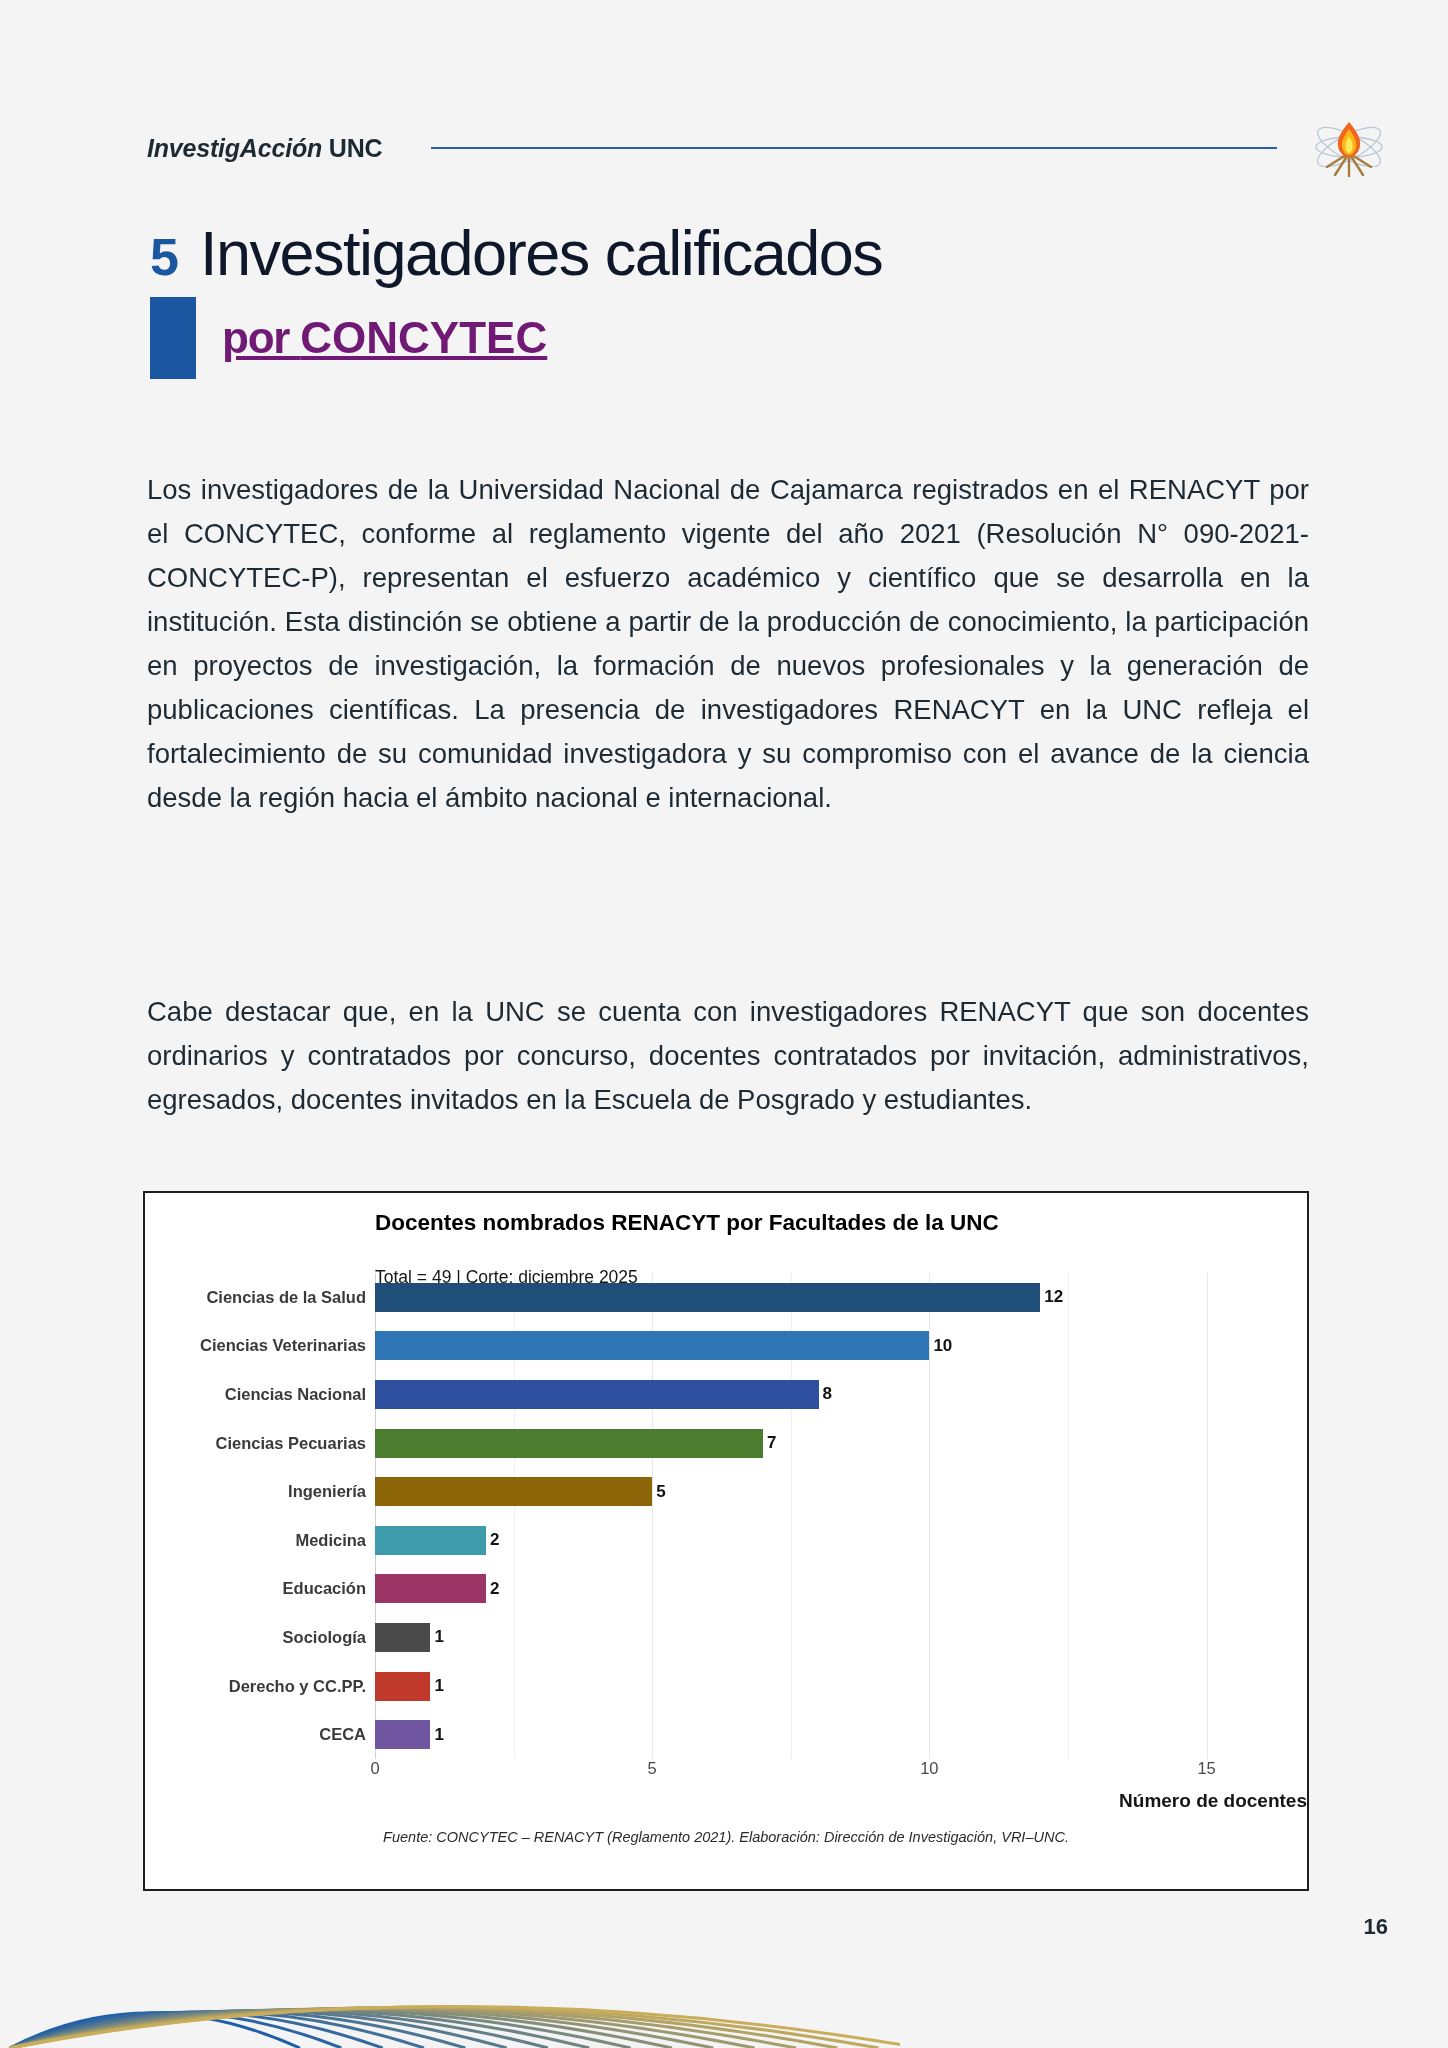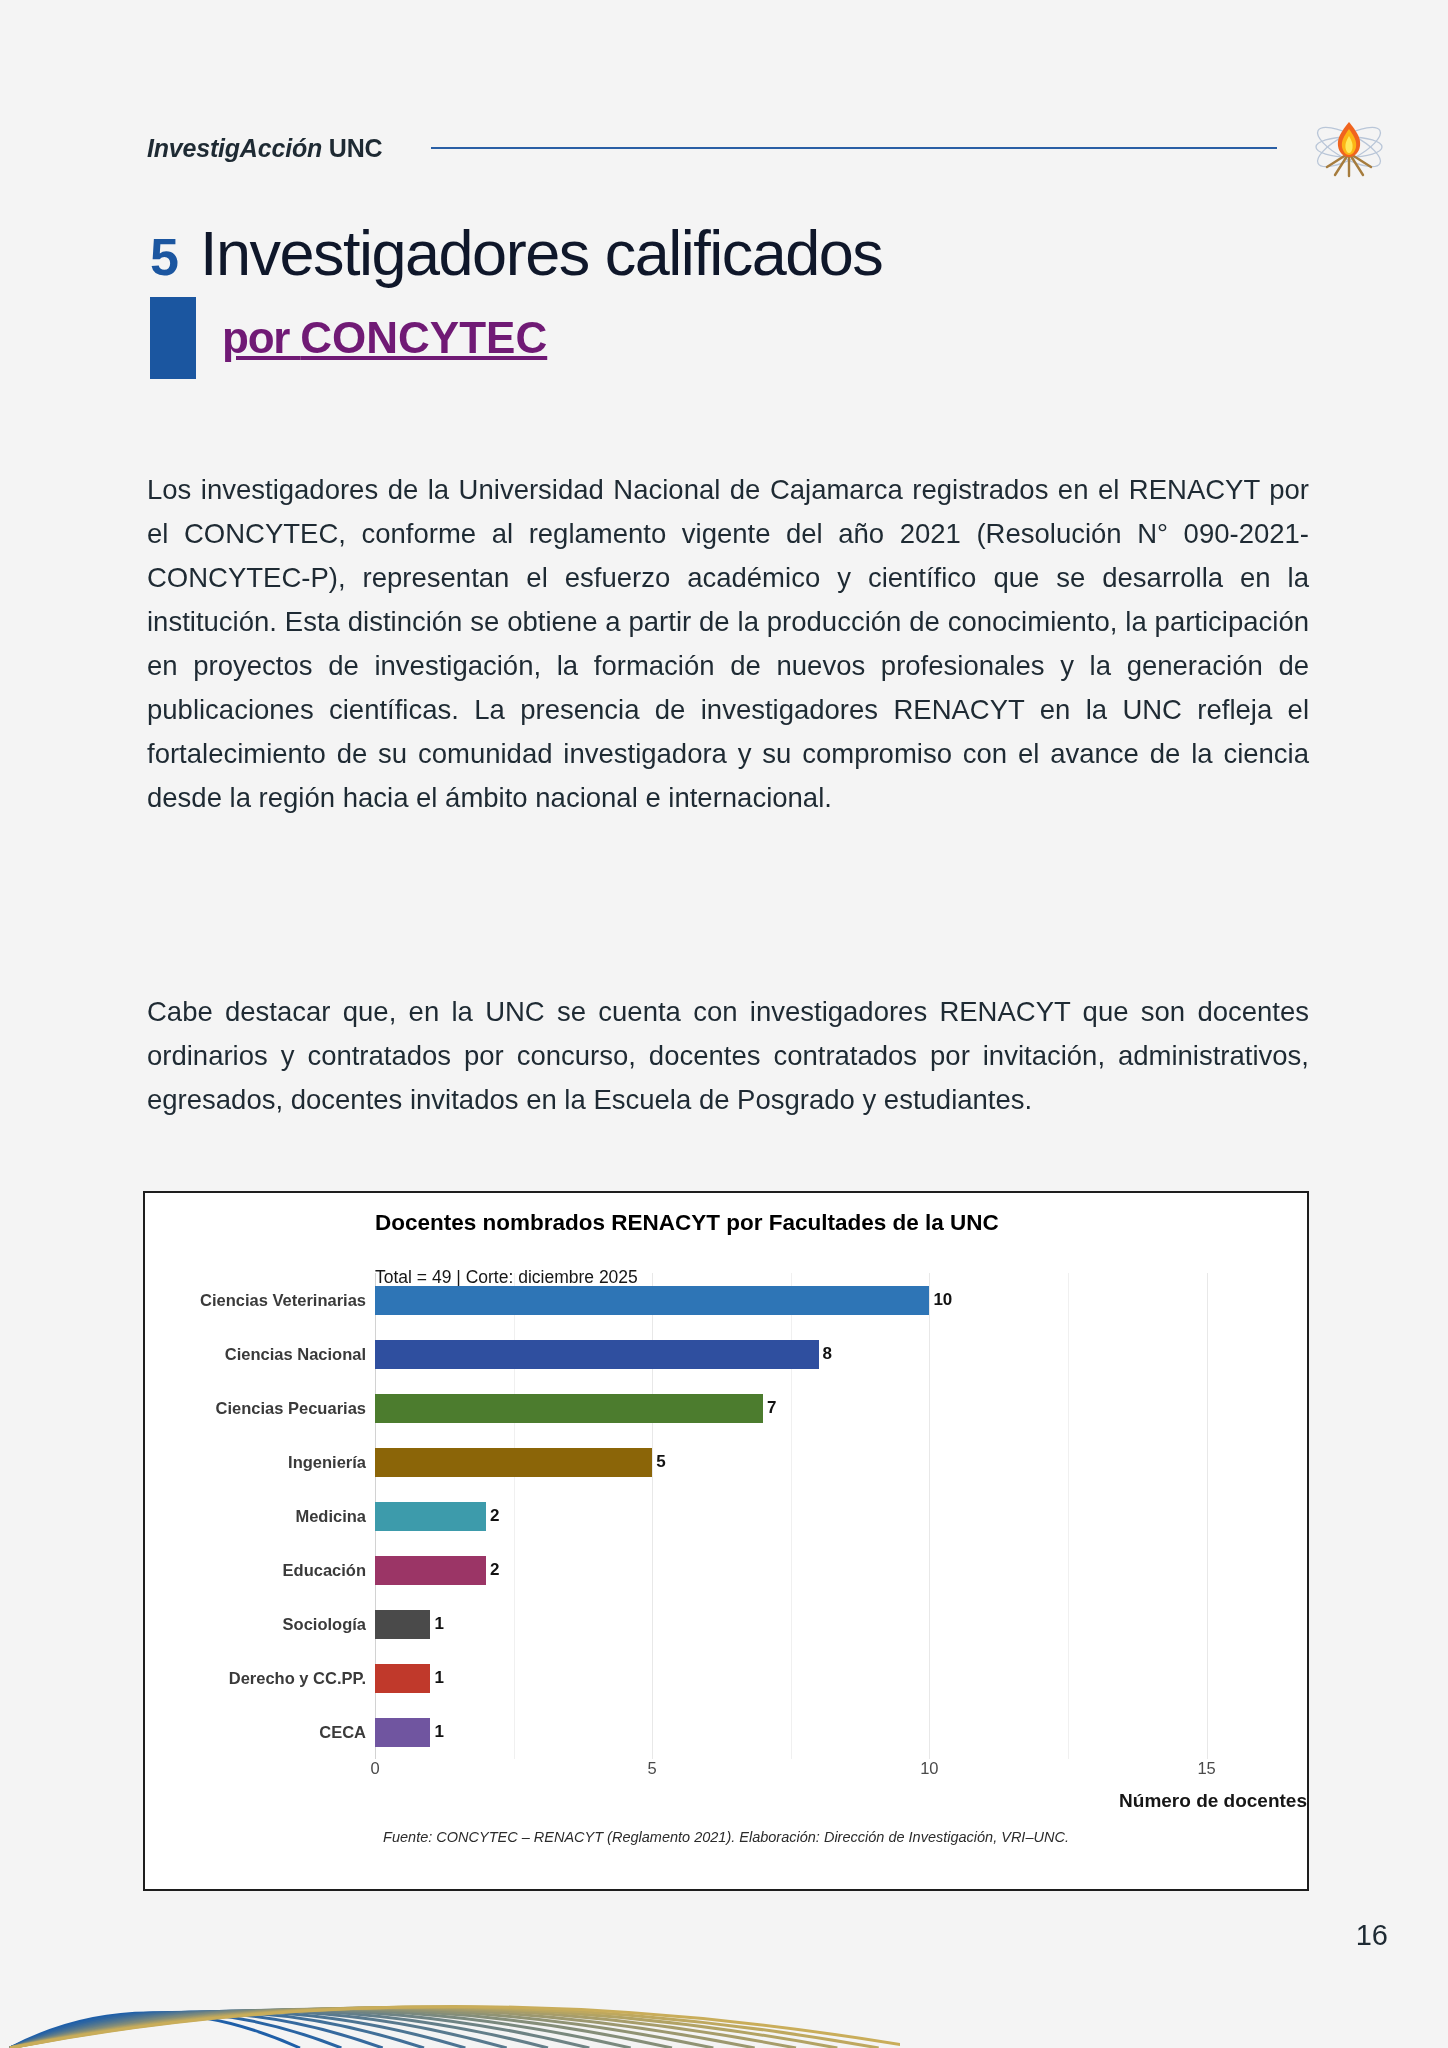--- a/index.html
+++ b/index.html
@@ -245,23 +245,23 @@
     text-align: center;
     font-size: 14.5px;
     font-style: italic;
     color: #2b2b2b;
   }
 
   
   .page-number {
     position: absolute;
     right: 60px;
-    bottom: 96px;
-    font-size: 29px;
-    font-weight: normal;
+    bottom: 108px;
+    font-size: 22px;
+    font-weight: bold;
     color: #1e2a33;
   }
   .arcs {
     position: absolute;
     left: 0;
     bottom: 0;
     width: 900px;
     height: 190px;
     pointer-events: none;
   }
@@ -321,20 +321,26 @@
             <div class="gridline zero" style="left: 0%;"></div>
             <div class="gridline" style="left: 31.25%;"></div>
             <div class="gridline" style="left: 62.5%;"></div>
             <div class="gridline" style="left: 93.75%;"></div>
             <div class="gridline" style="left: 15.625%; background: rgb(240, 240, 240);"></div>
             <div class="gridline" style="left: 46.875%; background: rgb(240, 240, 240);"></div>
             <div class="gridline" style="left: 78.125%; background: rgb(240, 240, 240);"></div>
           </div>
         <div class="rows">
             <div class="row">
+              <div class="row-label">Ciencias de la Salud</div>
+              <div class="bar" style="width: 75%; background: rgb(31, 78, 121);">
+                <span class="bar-value">12</span>
+              </div>
+            </div>
+            <div class="row">
               <div class="row-label">Ciencias Veterinarias</div>
               <div class="bar" style="width: 62.5%; background: rgb(46, 117, 182);">
                 <span class="bar-value">10</span>
               </div>
             </div>
             <div class="row">
               <div class="row-label">Ciencias Nacional</div>
               <div class="bar" style="width: 50%; background: rgb(47, 79, 159);">
                 <span class="bar-value">8</span>
               </div>

